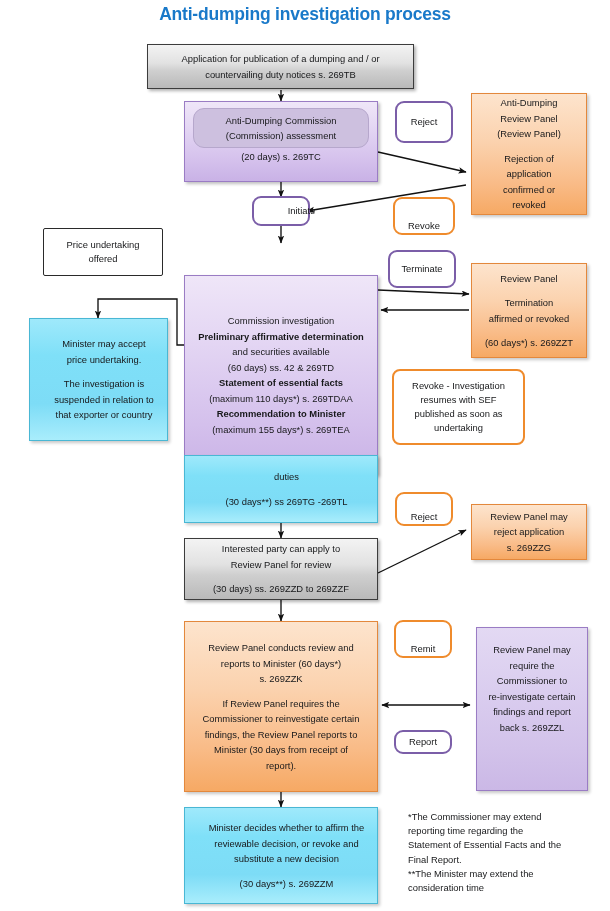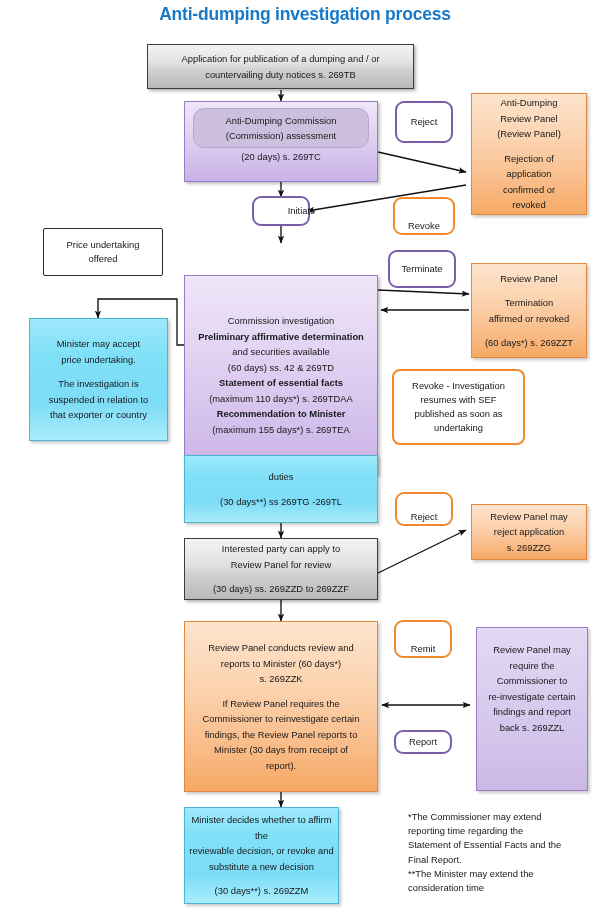--- a/index.html
+++ b/index.html
@@ -61,20 +61,21 @@
   }
   .orange{
     background:linear-gradient(180deg,#fde4cd 0%,#fbd2ae 40%,#f9bb87 75%,#f6a964 100%);
     border:1.3px solid #e3883c;
     box-shadow:2px 2px 3px rgba(0,0,0,.22);
   }
   .cyan{
     background:linear-gradient(180deg,#9fe9fb 0%,#7fe0f8 30%,#7ddcf6 70%,#a9edfc 100%);
     border:1.3px solid #49b7d4;
     box-shadow:2px 2px 3px rgba(0,0,0,.22);
+    padding-left:11px;
   }
   .lilac{
     background:linear-gradient(180deg,#e3d9f3 0%,#dacdef 40%,#d2c2ea 75%,#cbb8e6 100%);
     border:1.3px solid #9a7cc4;
     box-shadow:2px 2px 3px rgba(0,0,0,.22);
   }
 
   
   .pill{
     position:absolute;box-sizing:border-box;
@@ -276,21 +277,21 @@
 
   <div class="node lilac" style="left:476px;top:627px;width:112px;height:164px;justify-content:flex-start;padding-top:14px;">
     <span class="ln">Review Panel may</span>
     <span class="ln">require the</span>
     <span class="ln">Commissioner to</span>
     <span class="ln">re-investigate certain</span>
     <span class="ln">findings and report</span>
     <span class="ln">back s. 269ZZL</span>
   </div>
 
-  <div class="node cyan" style="left:184px;top:807px;width:155px;height:97px;align-items:center;">
+  <div class="node cyan" style="left:184px;top:807px;width:194px;height:97px;align-items:center;">
     <span class="ln">Minister decides whether to affirm the</span>
     <span class="ln">reviewable decision, or revoke and</span>
     <span class="ln">substitute a new decision</span>
     <span class="sp"></span>
     <span class="ln">(30 days**) s. 269ZZM</span>
   </div>
 
   <div class="footnote" style="left:408px;top:810px;width:200px;">
     <div>*The Commissioner may extend</div>
     <div>reporting time regarding the</div>

